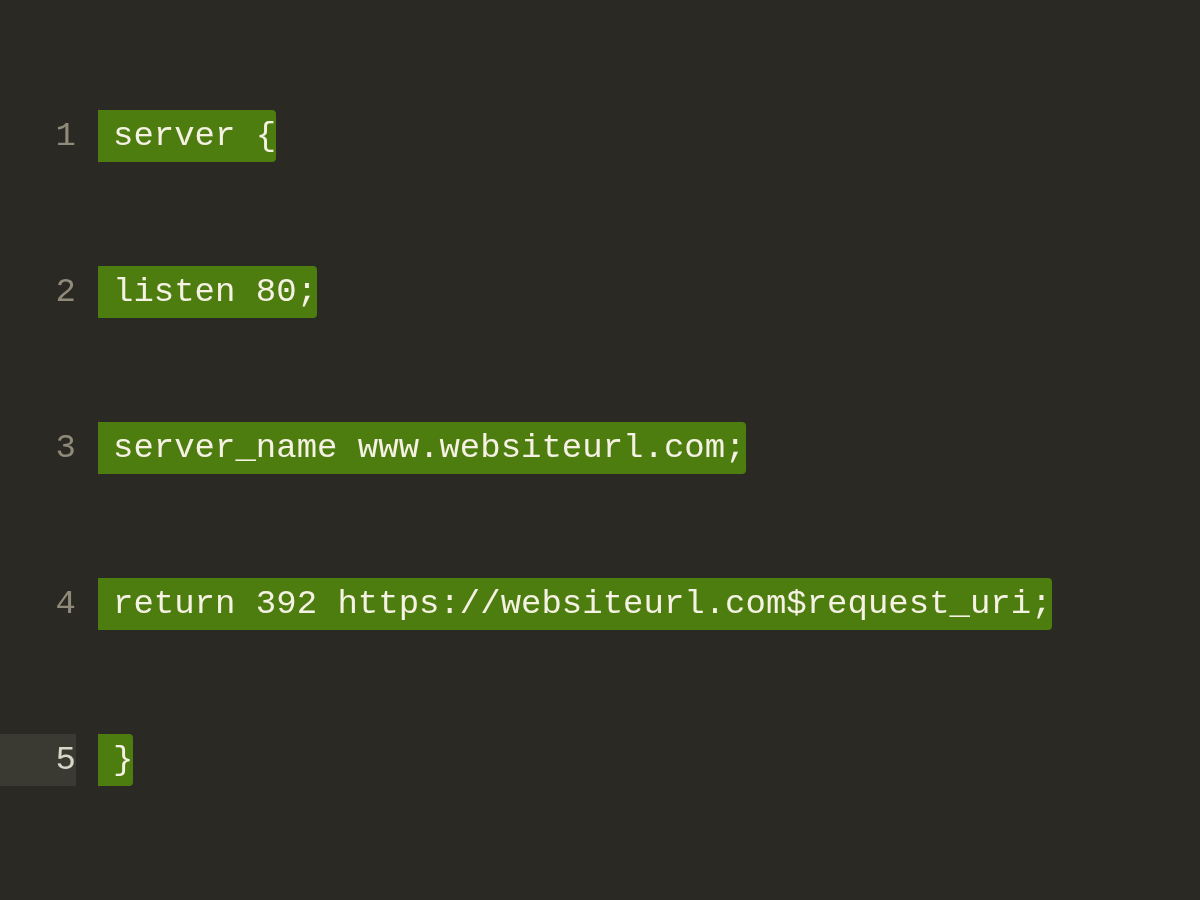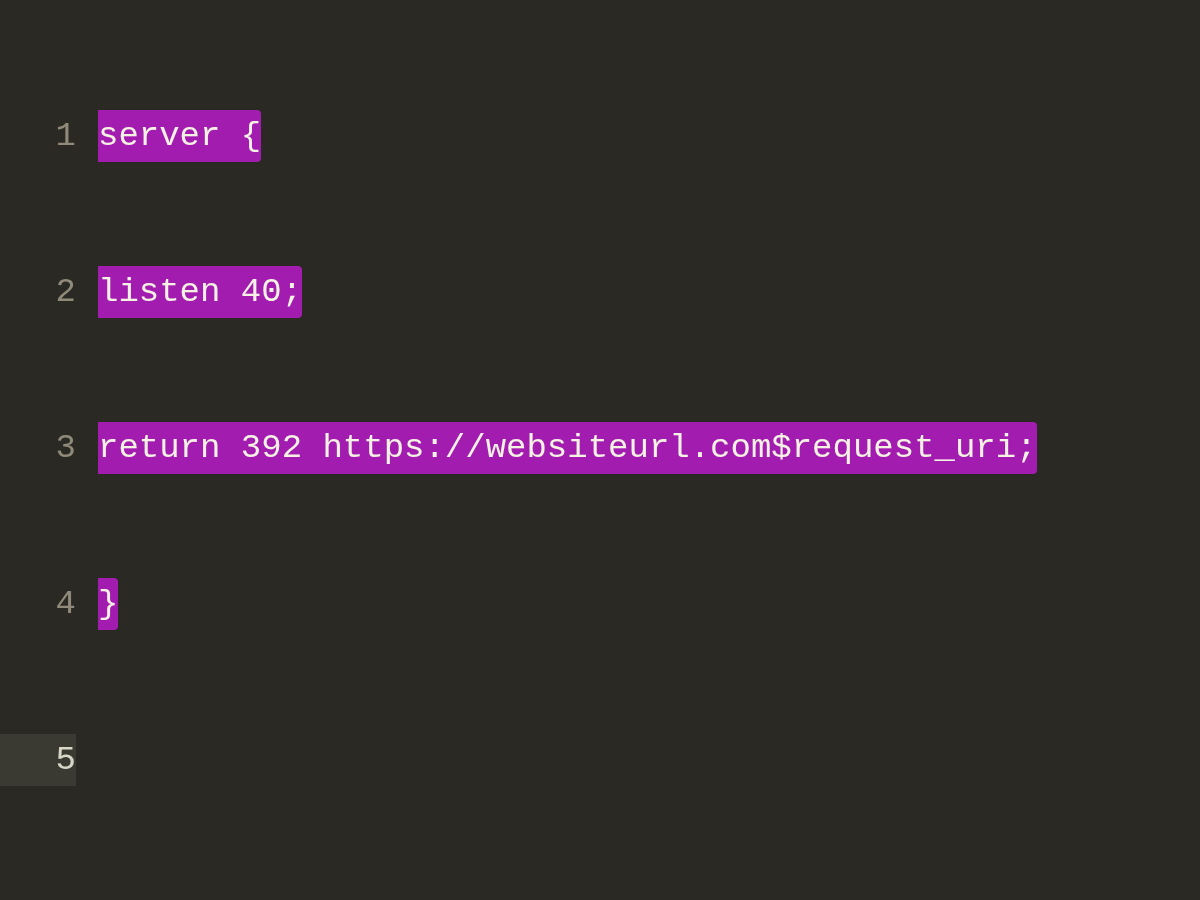--- a/index.html
+++ b/index.html
@@ -45,25 +45,26 @@
     color: #ece9db;
     position: relative;
     font-weight: 500;
   }
   .line {
     height: 52px;
     display: block;
     position: relative;
   }
   .line .sel {
-    background: #a21caf;
+    background: #4d7c0f;
     display: inline-block;
     color: #f5f2e4;
     border-top-right-radius: 4px;
     border-bottom-right-radius: 4px;
+    padding-left: 15px;
   }
   .line.active-line::before {
     content: "";
     position: absolute;
     left: -8px;
     right: 0;
     top: 0;
     bottom: 0;
   }
 </style>
@@ -87,21 +88,22 @@
     
     
     
     
     
     
   </div>
 
   <div class="code">
     <span class="line"><span class="sel">server {</span></span>
-    <span class="line"><span class="sel">listen 40;</span></span>
+    <span class="line"><span class="sel">listen 80;</span></span>
+    <span class="line"><span class="sel">server_name www.websiteurl.com;</span></span>
     <span class="line"><span class="sel">return 392 https://websiteurl.com$request_uri;</span></span>
     <span class="line active-line"><span class="sel">}</span></span>
     <span class="line"><span></span></span>
     
     
     
     
     
     
     

